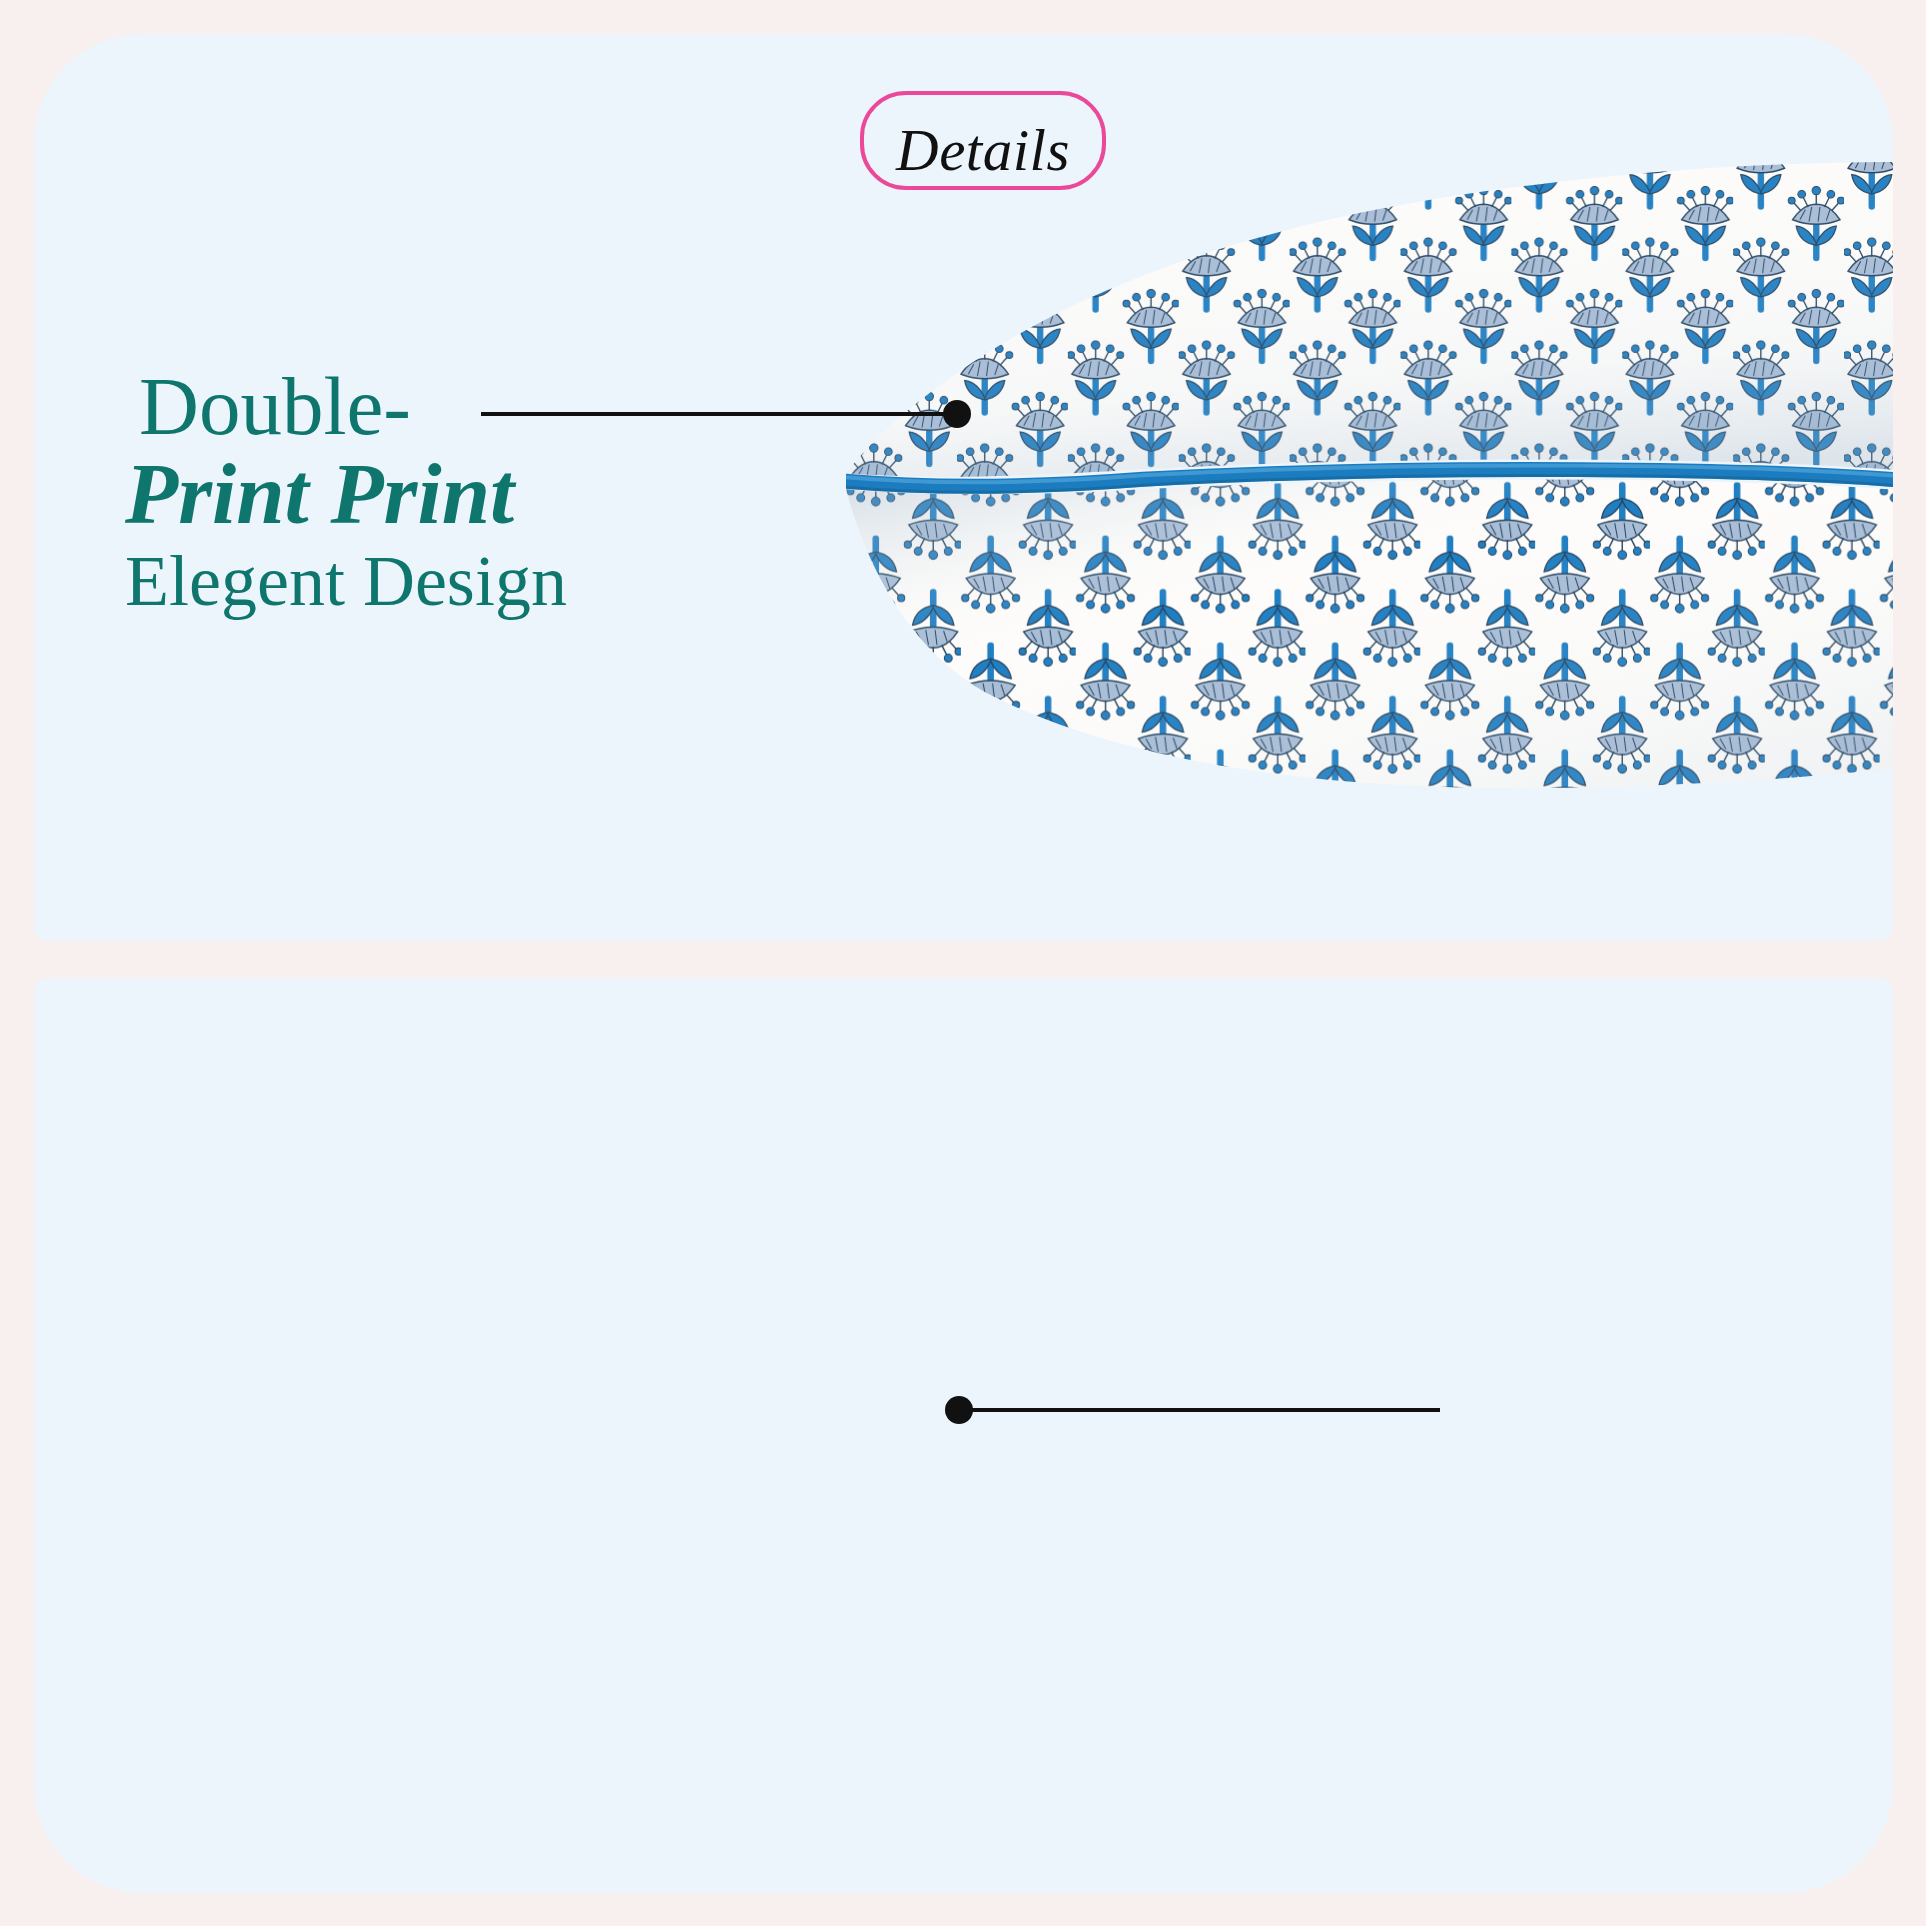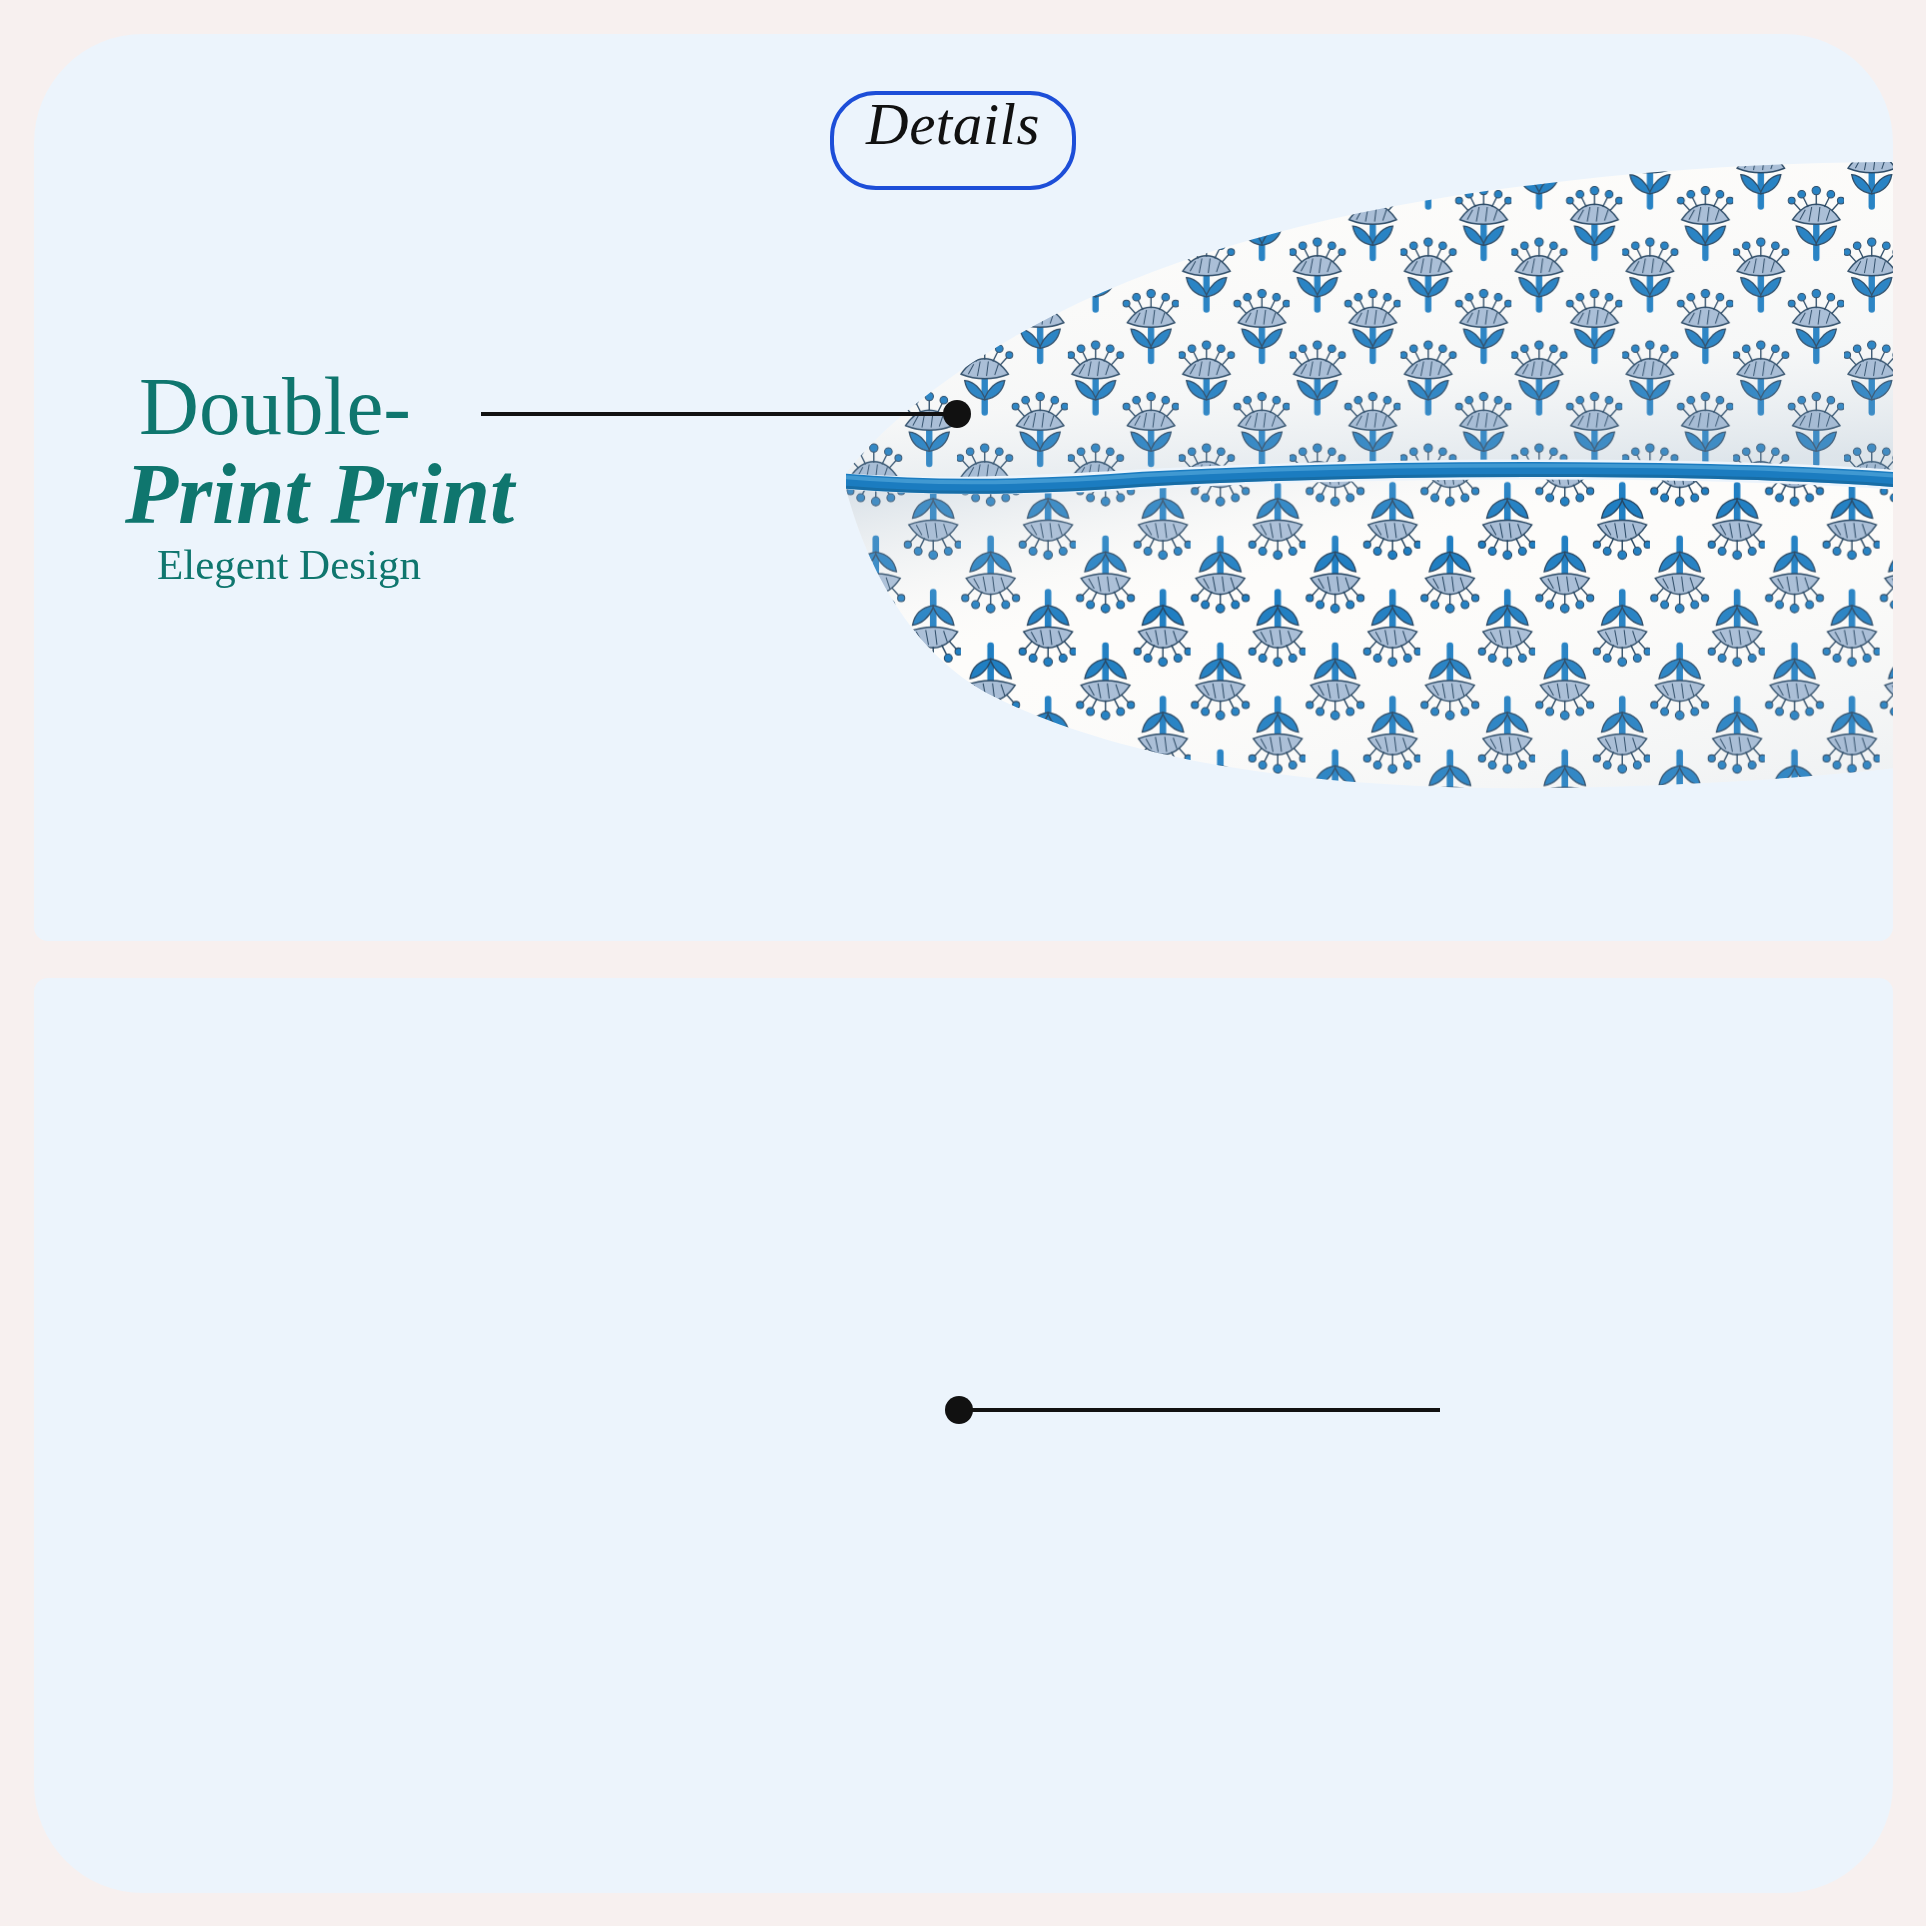--- a/index.html
+++ b/index.html
@@ -24,42 +24,42 @@
     border-radius:109px 109px 14px 14px;
   }
   #panel-bottom{
     left:34px; top:978px; width:1859px; height:915px;
     border-radius:14px 14px 109px 109px;
   }
 
   
   #details-badge{
     position:absolute;
-    left:830px; top:91px;
+    left:860px; top:91px;
     width:238px; height:91px;
-    border:4px solid #1d4ed8;
+    border:4px solid #ec4899;
     border-radius:46px;
-    display:flex;align-items:flex-start;justify-content:center;
+    display:flex;align-items:flex-end;justify-content:center;
     background:transparent;
     z-index:40;
   }
   #details-badge span{
     font-style:italic;
     font-size:59px;
     line-height:1;
     color:#111;
     letter-spacing:0.5px;
     padding-bottom:6px;
   }
 
   
   .callout{position:absolute;z-index:35;color:#0f766e;}
   .c-line1{font-size:83px;line-height:1.04;white-space:nowrap;}
   .c-line2{font-size:87px;line-height:1.04;font-weight:bold;font-style:italic;white-space:nowrap;}
-  .c-sub{font-size:43px;line-height:1.15;white-space:nowrap;margin-left:32px;}
+  .c-sub{font-size:72px;line-height:1.15;white-space:nowrap;}
 
   #callout-top{left:91px;top:329px;text-align:left;}
   #callout-top .c-line1{margin-left:14px;}
 
   
   .leader{position:absolute;height:4px;background:#111;z-index:36;}
   .dot{position:absolute;width:28px;height:28px;border-radius:50%;background:#111;z-index:37;}
   #leader-top{left:447px;top:378px;width:475px;}
   #dot-top{left:909px;top:366px;}
   #leader-bottom{left:965px;top:1408px;width:475px;}

